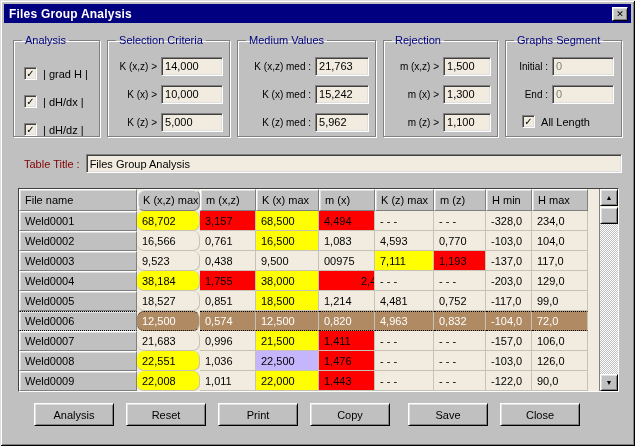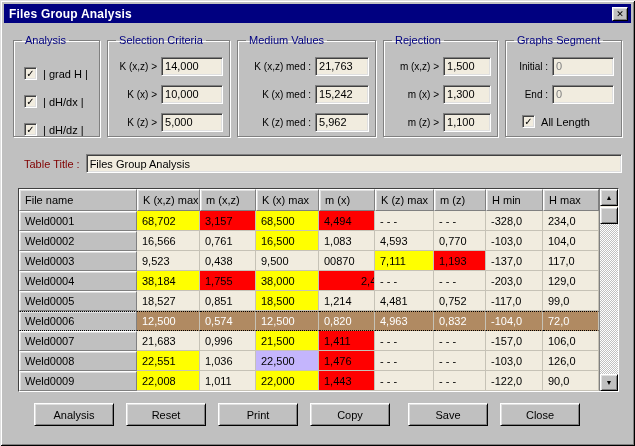--- a/index.html
+++ b/index.html
@@ -67,22 +67,22 @@
   .grid{width:580px;}
   .trow{display:flex;height:20px;}
   .trow.hrow{height:22px;}
   .cell{font-size:11px;color:#000;overflow:hidden;white-space:nowrap;display:flex;align-items:center;padding:0 3px 0 5px;}
   .hc,.fc{
     background:#C0C0C0;
     border:1px solid;border-color:#fff #808080 #808080 #fff;
     box-shadow: inset 1px 1px 0 #DFDFDF;
   }
   .dc{border-right:1px solid #C6C2B6;border-bottom:1px solid #C6C2B6;background:#F1ECDF;}
-  .c0{width:118px;}.c1{width:63px;}.c2{width:56px;}.c3{width:63px;}.c4{width:56px;}
-  .c5{width:59px;}.c6{width:52px;}.c7{width:57px;}.c8{width:56px;}
+  .c0{width:118px;}.c1{width:63px;border-radius:7px;}.c2{width:56px;}.c3{width:63px;}.c4{width:56px;}
+  .c5{width:59px;}.c6{width:52px;}.c7{width:46px;}.c8{width:56px;}
   .trow.sel .cell{border-top:1px dotted #000;border-bottom:1px dotted #000;}
   
   .vscroll{width:19px;display:flex;flex-direction:column;border-left:1px solid #808080;}
   .sb-btn{height:17px;display:flex;align-items:center;justify-content:center;}
   .sb-thumb{height:17px;margin-top:1px;}
   .sb-track{
     flex:1;background:#fff;
     background-image:conic-gradient(#C0C0C0 25%,transparent 0 50%,#C0C0C0 0 75%,transparent 0);
     background-size:2px 2px;
   }
@@ -226,21 +226,21 @@
             <div class="cell dc c5" style="background: rgb(241, 236, 223);">4,593</div>
             <div class="cell dc c6" style="background: rgb(241, 236, 223);">0,770</div>
             <div class="cell dc c7" style="background: rgb(241, 236, 223);">-103,0</div>
             <div class="cell dc c8" style="background: rgb(241, 236, 223);">104,0</div>
           </div>
           <div class="trow">
             <div class="cell fc c0">Weld0003</div>
             <div class="cell dc c1" style="background: rgb(241, 236, 223);">9,523</div>
             <div class="cell dc c2" style="background: rgb(241, 236, 223);">0,438</div>
             <div class="cell dc c3" style="background: rgb(241, 236, 223);">9,500</div>
-            <div class="cell dc c4" style="background: rgb(241, 236, 223);">00870</div>
+            <div class="cell dc c4" style="background: rgb(241, 236, 223);">00975</div>
             <div class="cell dc c5" style="background: rgb(255, 255, 0);">7,111</div>
             <div class="cell dc c6" style="background: rgb(255, 0, 0);">1,193</div>
             <div class="cell dc c7" style="background: rgb(241, 236, 223);">-137,0</div>
             <div class="cell dc c8" style="background: rgb(241, 236, 223);">117,0</div>
           </div>
           <div class="trow">
             <div class="cell fc c0">Weld0004</div>
             <div class="cell dc c1" style="background: rgb(255, 255, 0);">38,184</div>
             <div class="cell dc c2" style="background: rgb(255, 0, 0);">1,755</div>
             <div class="cell dc c3" style="background: rgb(255, 255, 0);">38,000</div>

